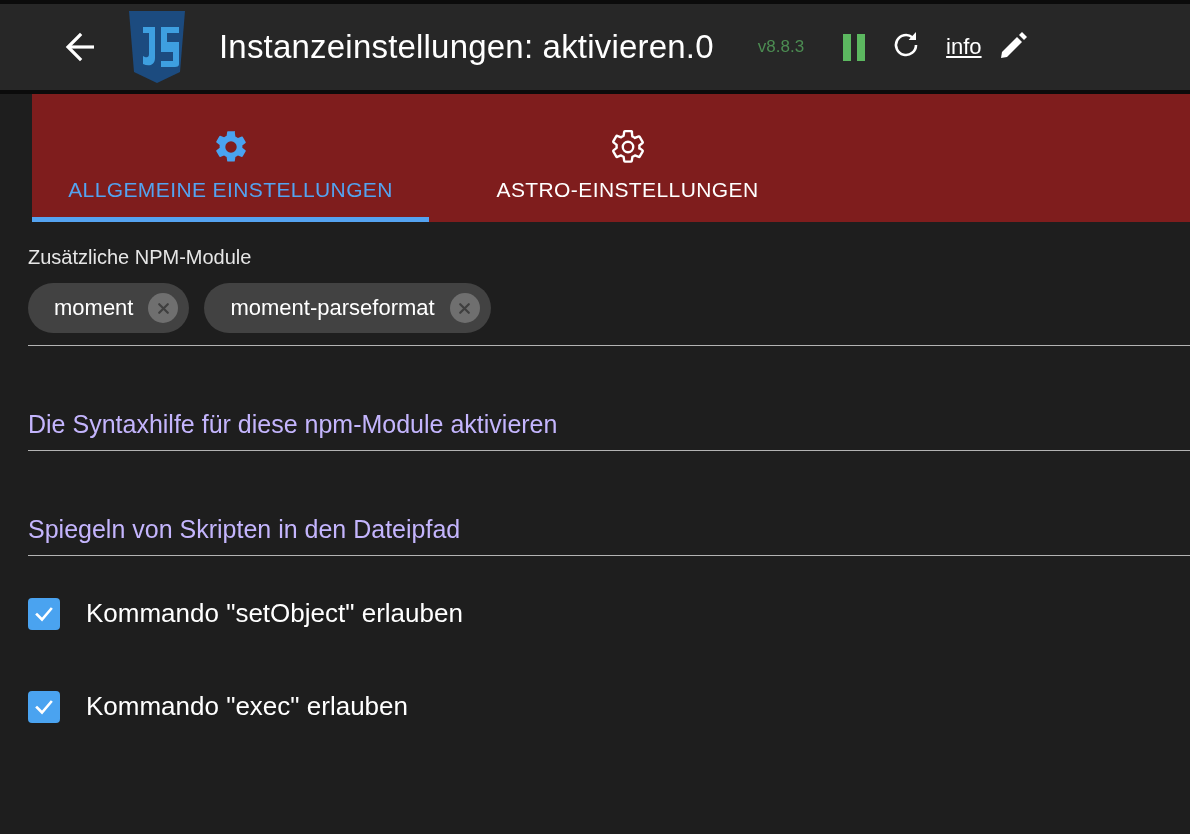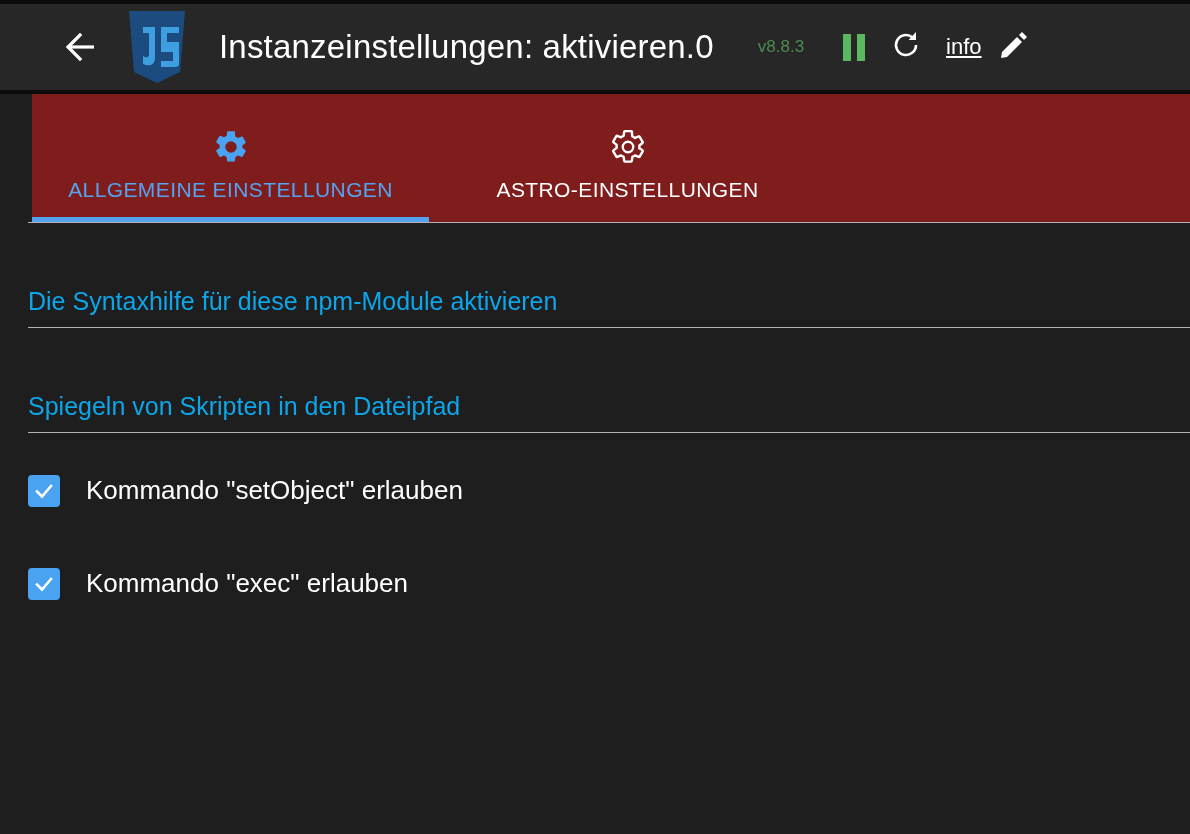--- a/index.html
+++ b/index.html
@@ -241,21 +241,21 @@
   .text-field {
     margin-left: 28px;
     height: 104px;
     display: flex;
     align-items: flex-end;
     padding-bottom: 11px;
     box-sizing: border-box;
   }
   .text-field-value {
     font-size: 25px;
-    color: #0ea5e9;
+    color: #c4b5fd;
     white-space: nowrap;
     line-height: 30px;
   }
 
   .checkbox-row {
     display: flex;
     align-items: center;
     margin-left: 28px;
     height: 71px;
     cursor: pointer;
@@ -362,20 +362,46 @@
           <circle cx="12" cy="12" r="3.3" fill="none" stroke="#ffffff" stroke-width="1.5"></circle>
         </svg>
       </span>
       <span class="tab-label">ASTRO-EINSTELLUNGEN</span>
     </div>
 
   </div>
 
   <div class="content">
 
+    <div class="field-block">
+      <div class="field-label">Zusätzliche NPM-Module</div>
+      <div class="chips-row">
+
+        <div class="chip">
+          <span class="chip-label">moment</span>
+          <span class="chip-remove">
+            <svg width="17" height="17" viewBox="0 0 17 17">
+              <line x1="4.2" y1="4.2" x2="12.8" y2="12.8" stroke="#3f3f3f" stroke-width="2.2" stroke-linecap="round"></line>
+              <line x1="12.8" y1="4.2" x2="4.2" y2="12.8" stroke="#3f3f3f" stroke-width="2.2" stroke-linecap="round"></line>
+            </svg>
+          </span>
+        </div>
+
+        <div class="chip">
+          <span class="chip-label">moment-parseformat</span>
+          <span class="chip-remove">
+            <svg width="17" height="17" viewBox="0 0 17 17">
+              <line x1="4.2" y1="4.2" x2="12.8" y2="12.8" stroke="#3f3f3f" stroke-width="2.2" stroke-linecap="round"></line>
+              <line x1="12.8" y1="4.2" x2="4.2" y2="12.8" stroke="#3f3f3f" stroke-width="2.2" stroke-linecap="round"></line>
+            </svg>
+          </span>
+        </div>
+
+      </div>
+    </div>
     <div class="underline"></div>
 
     <div class="text-field">
       <span class="text-field-value">Die Syntaxhilfe für diese npm-Module aktivieren</span>
     </div>
     <div class="underline"></div>
 
     <div class="text-field">
       <span class="text-field-value">Spiegeln von Skripten in den Dateipfad</span>
     </div>

